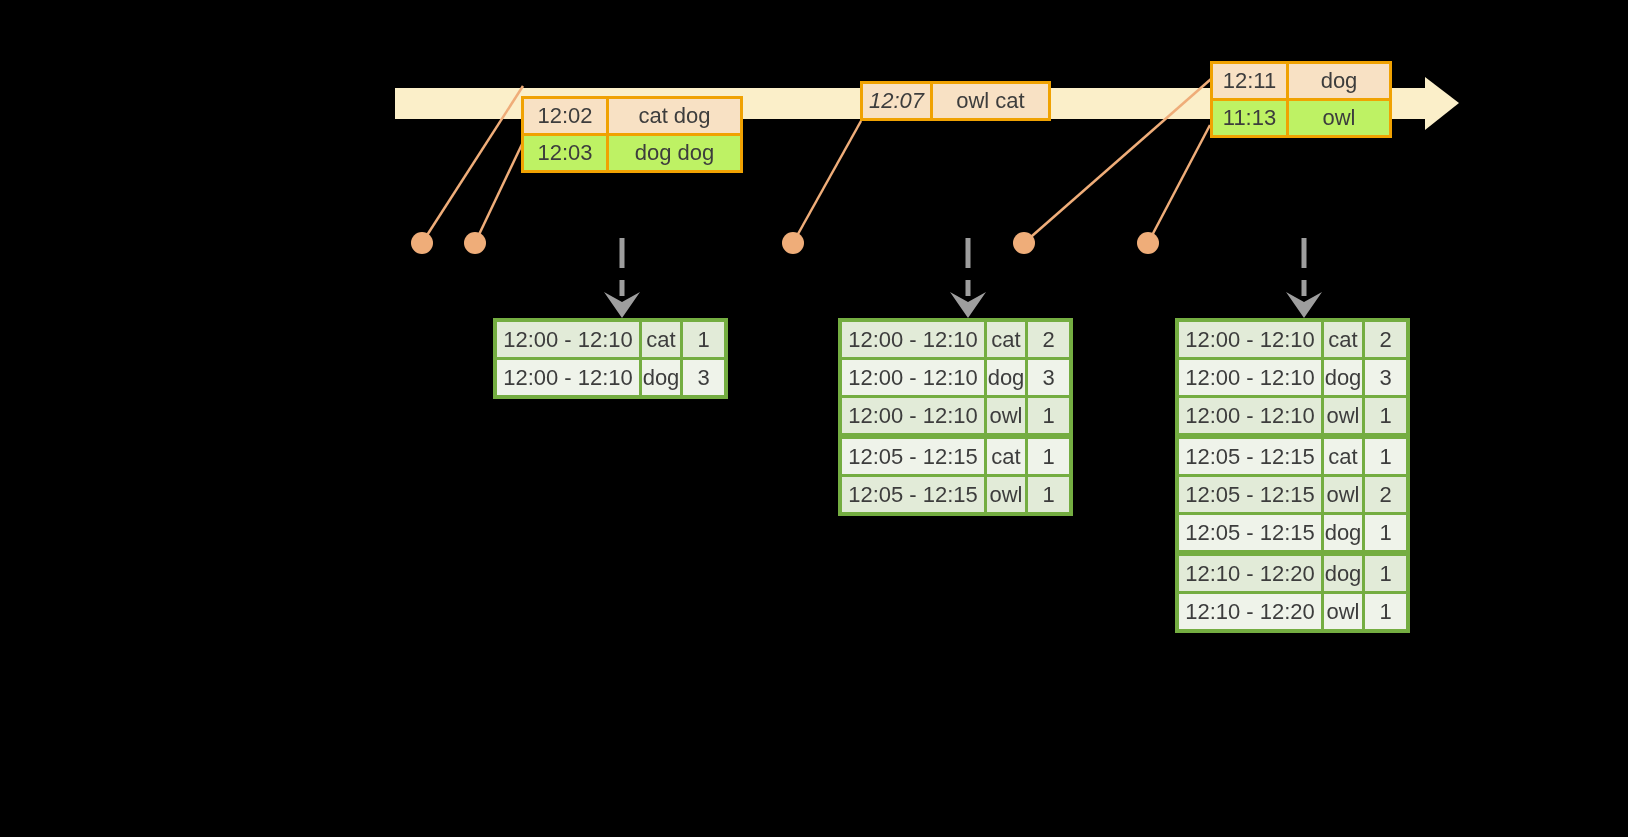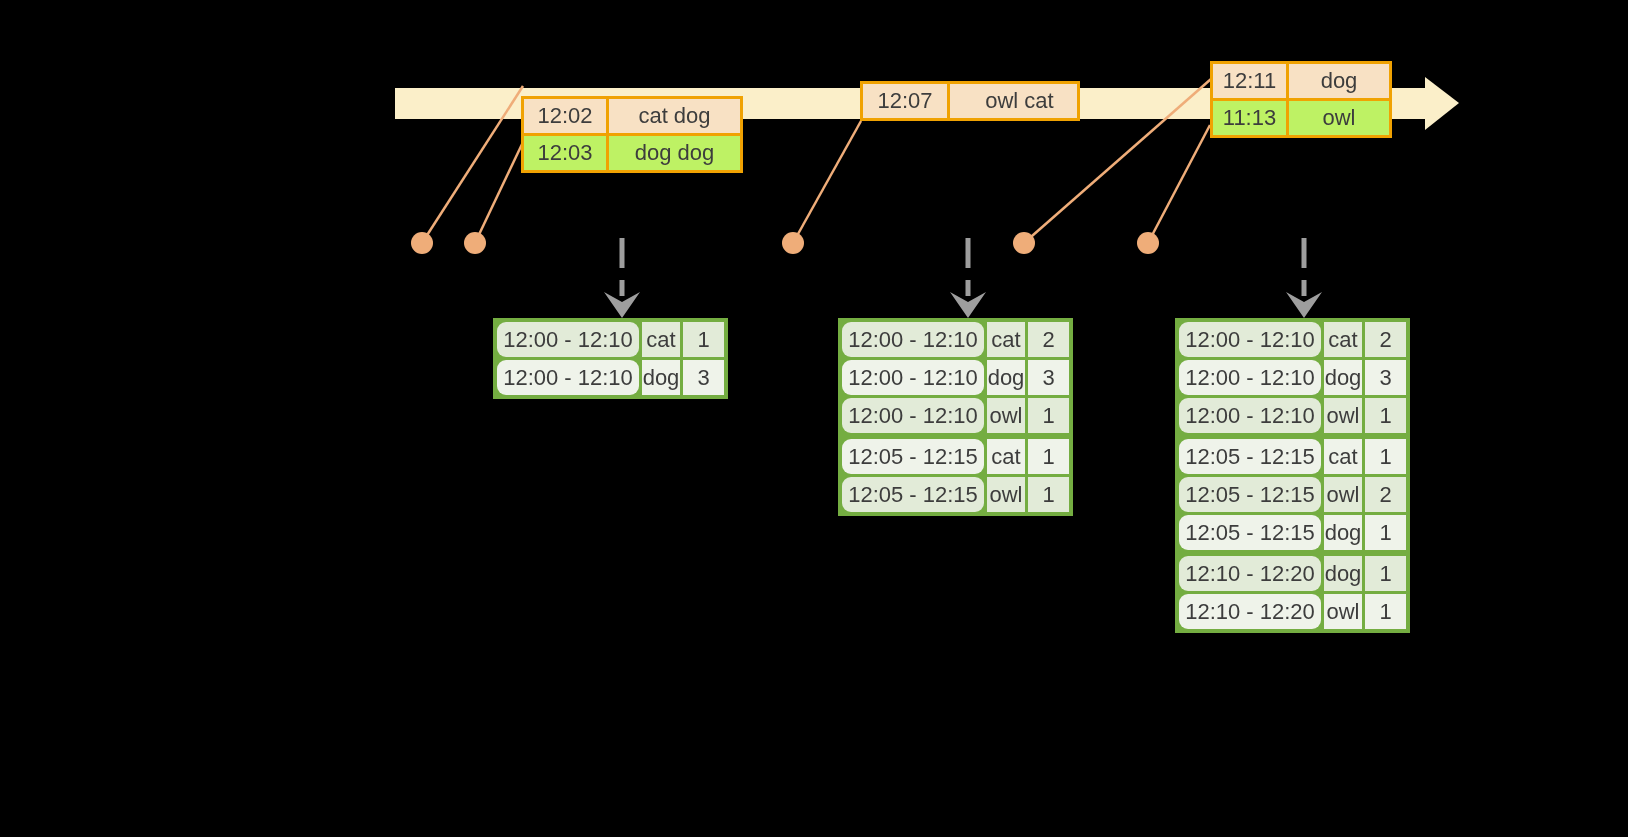--- a/index.html
+++ b/index.html
@@ -10,30 +10,30 @@
   #bg{position:absolute;left:0;top:0;}
 
   
   .et{position:absolute;background:#F0A202;padding:3px;display:flex;flex-direction:column;z-index:2;}
   .et-row{display:flex;gap:3px;margin-top:3px;}
   .et-row:first-child{margin-top:0;}
   .et-cell{height:34px;line-height:34px;text-align:center;font-size:22px;}
   .fill-peach{background:#F8E1C4;}
   .fill-cream{background:#bef264;}
   #et1{left:521px;top:61px;margin-top:35px;}   #et1 .c-time{width:82px;}  #et1 .c-words{width:131px;}
-  #et2{left:860px;top:81px;}   #et2 .c-time{width:84px;}  #et2 .c-words{width:115px;padding-left:12px;}
+  #et2{left:860px;top:81px;}   #et2 .c-time{width:67px;font-style:italic;}  #et2 .c-words{width:115px;}
   #et3{left:1210px;top:61px;align-items:center;}  #et3 .c-time{width:73px;}  #et3 .c-words{width:100px;}
 
   
   .rt{position:absolute;background:#74AD41;padding:4px;display:flex;flex-direction:column;z-index:2;}
   .rt-row{display:flex;gap:3px;margin-top:3px;}
   .rt-row:first-child{margin-top:0;}
   .rt-row.group-break{margin-top:6px;}
   .rt-cell{height:35px;line-height:35px;text-align:center;font-size:22px;}
-  .c-window{width:142px;border-radius:9px;}
+  .c-window{width:142px;}
   .c-word{width:38px;}
   .c-count{width:41px;}
   .fill-gdark{background:#E2EBD8;}
   .fill-glight{background:#EFF3EA;}
   #rt1{left:493px;top:318px;}
   #rt2{left:838px;top:318px;}
   #rt3{left:1175px;top:318px;}
 </style>
 </head>
 <body>

